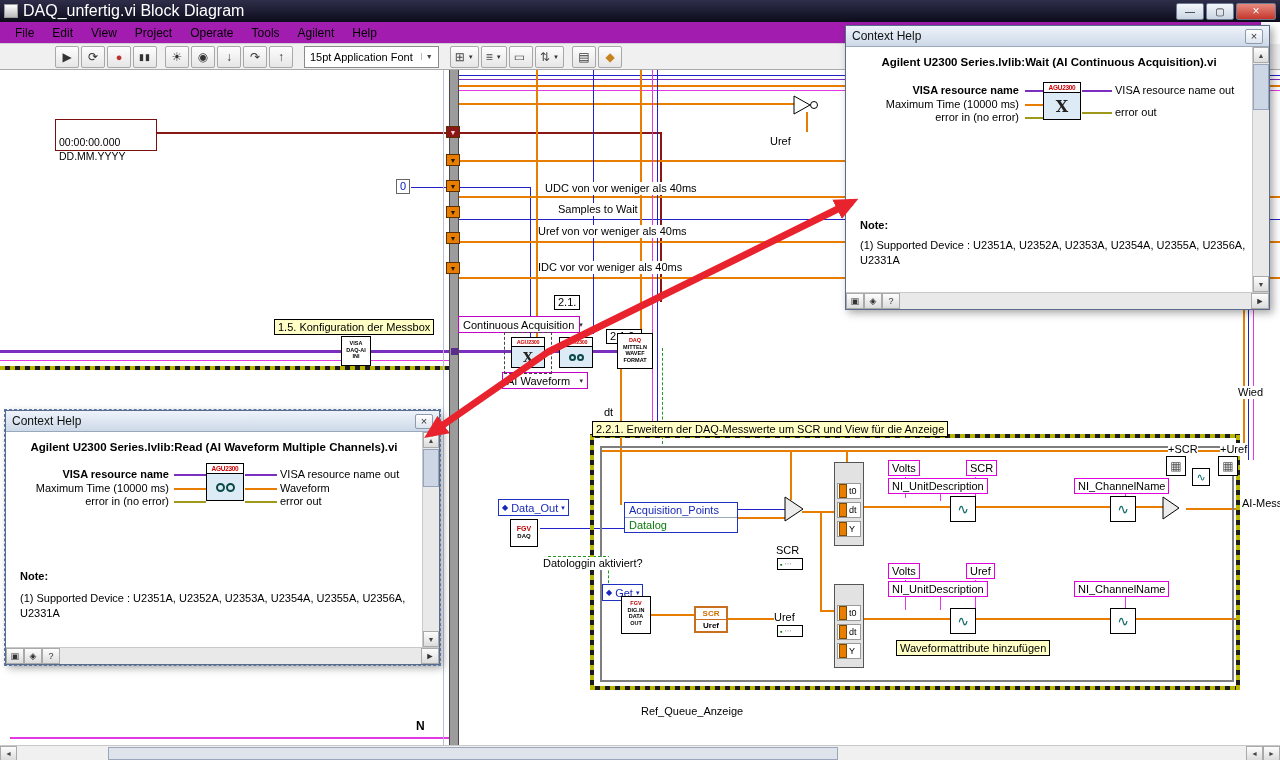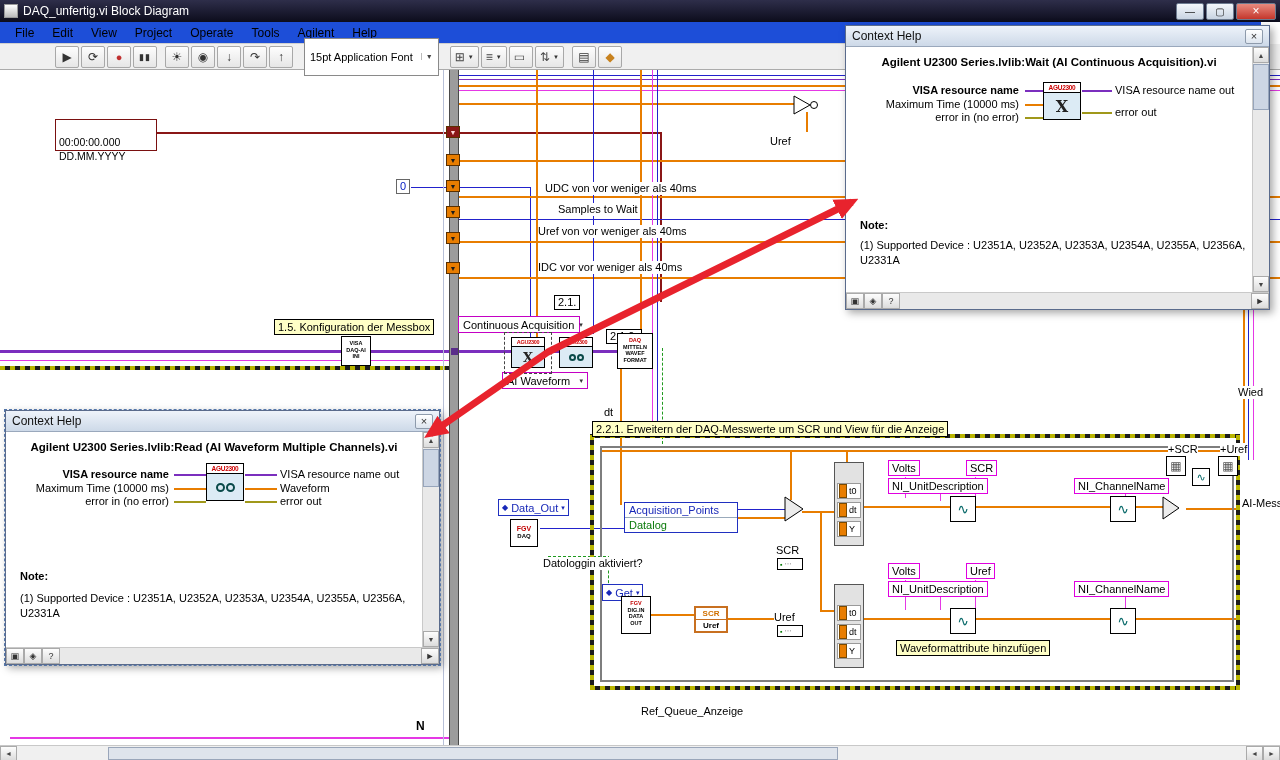--- a/index.html
+++ b/index.html
@@ -2,31 +2,31 @@
 <html style="--wire_orange: #e87d00; --wire_blue: #2222cc; --wire_magenta: #e538e5; --wire_purple: #7b2fbe; --wire_maroon: #8a1616; --wire_green: #1f9a1f; --wire_dark_yellow: #a0981a; --label_yellow: #ffffc6; --stripe_yellow: #b8b400;"><head>
 <meta charset="utf-8">
 <style>
   *{margin:0;padding:0;box-sizing:border-box;font-family:"Liberation Sans",sans-serif;}
   body{background:#888;}
   #screen{position:relative;width:1280px;height:760px;background:#fff;overflow:hidden;}
   .abs{position:absolute;}
   
   .titlebar{position:absolute;left:0;top:0;width:1280px;height:22px;background:linear-gradient(#2e2e4a,#0c0c1c);display:flex;align-items:center;padding:0 4px;z-index:30;}
   .appicon{width:14px;height:14px;border:1px solid #999;background:linear-gradient(#fff,#bbb);margin-right:5px;}
-  .wtitle{color:#fff;font-size:12px;flex:1;}
+  .wtitle{color:#fff;font-size:16px;flex:1;}
   .wbtns{display:flex;gap:2px;}
   .wbtn{width:28px;height:17px;display:flex;align-items:center;justify-content:center;font-size:10px;color:#222;background:linear-gradient(#f4f7fb,#c9d4e2);border:1px solid #6d7b90;border-radius:2px;}
   .wbtn.close{background:linear-gradient(#e88a7e,#c4372c);color:#fff;font-size:12px;width:40px;}
-  .menubar{position:absolute;left:0;top:22px;width:1261px;height:22px;background:#1d4ed8;border-bottom:1px solid #d0d0d0;display:flex;align-items:center;padding-left:6px;z-index:30;}
+  .menubar{position:absolute;left:0;top:22px;width:1261px;height:22px;background:#a21caf;border-bottom:1px solid #d0d0d0;display:flex;align-items:center;padding-left:6px;z-index:30;}
   .mitem{font-size:12px;padding:2px 9px;color:#000;}
   .toolbar{position:absolute;left:0;top:44px;width:1280px;height:26px;background:#f0f0f0;border-bottom:1px solid #ababab;display:flex;align-items:center;padding-left:55px;gap:2px;z-index:30;}
   .tbtn{width:24px;height:22px;border:1px solid #a8a8a8;background:linear-gradient(#fdfdfd,#e6e6e6);display:flex;align-items:center;justify-content:center;font-size:12px;color:#333;border-radius:2px;}
   .tbtn.red{color:#c03030;font-size:11px;}
   .tbtn.small{font-size:9px;letter-spacing:1px;}
-  .combo{height:38px;border:1px solid #8a8a8a;background:#fff;display:flex;align-items:center;font-size:11px;padding:0 5px;gap:8px;margin:0 9px;}
+  .combo{height:22px;border:1px solid #8a8a8a;background:#fff;display:flex;align-items:center;font-size:11px;padding:0 5px;gap:8px;margin:0 9px;}
   .combo .arr{font-size:7px;color:#444;border-left:1px solid #bbb;padding-left:4px;}
   .ddbtn{display:flex;align-items:center;gap:3px;height:22px;border:1px solid #a8a8a8;background:linear-gradient(#fdfdfd,#e6e6e6);padding:0 4px;border-radius:2px;font-size:12px;color:#444;}
   .ddbtn .arr{font-size:6px;color:#333;}
   
   .wh,.wv{position:absolute;}
   .c-or{background:var(--wire_orange);}
   .c-bl{background:var(--wire_blue);}
   .c-mg{background:var(--wire_magenta);}
   .c-pu{background:var(--wire_purple);}
   .c-ma{background:var(--wire_maroon);}

